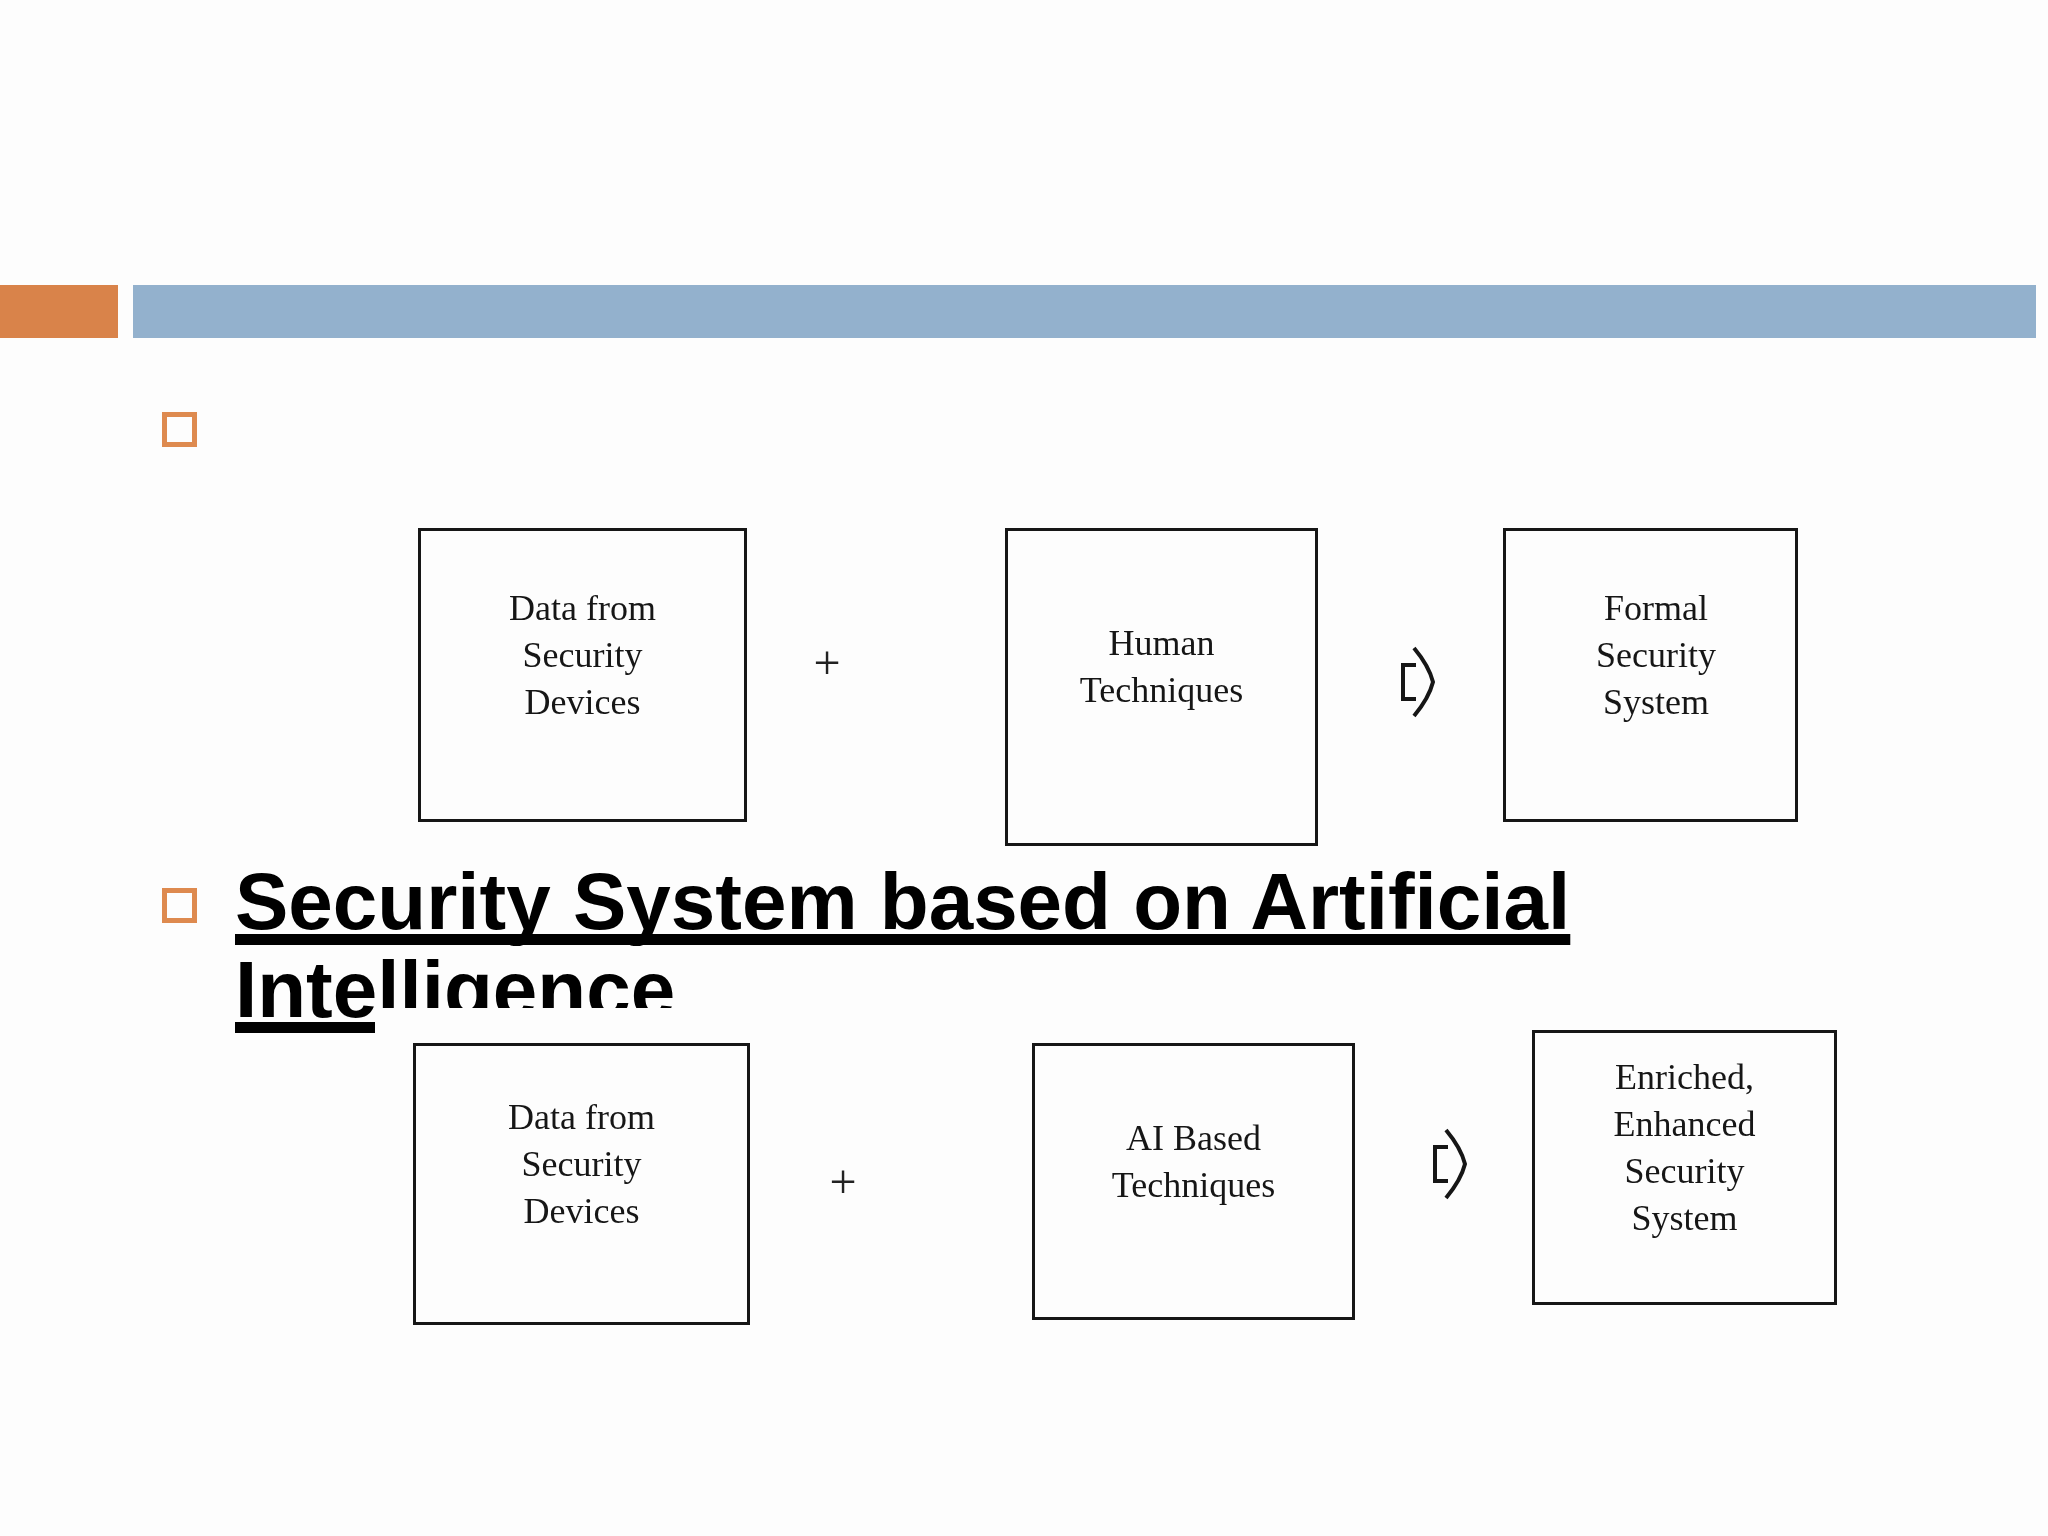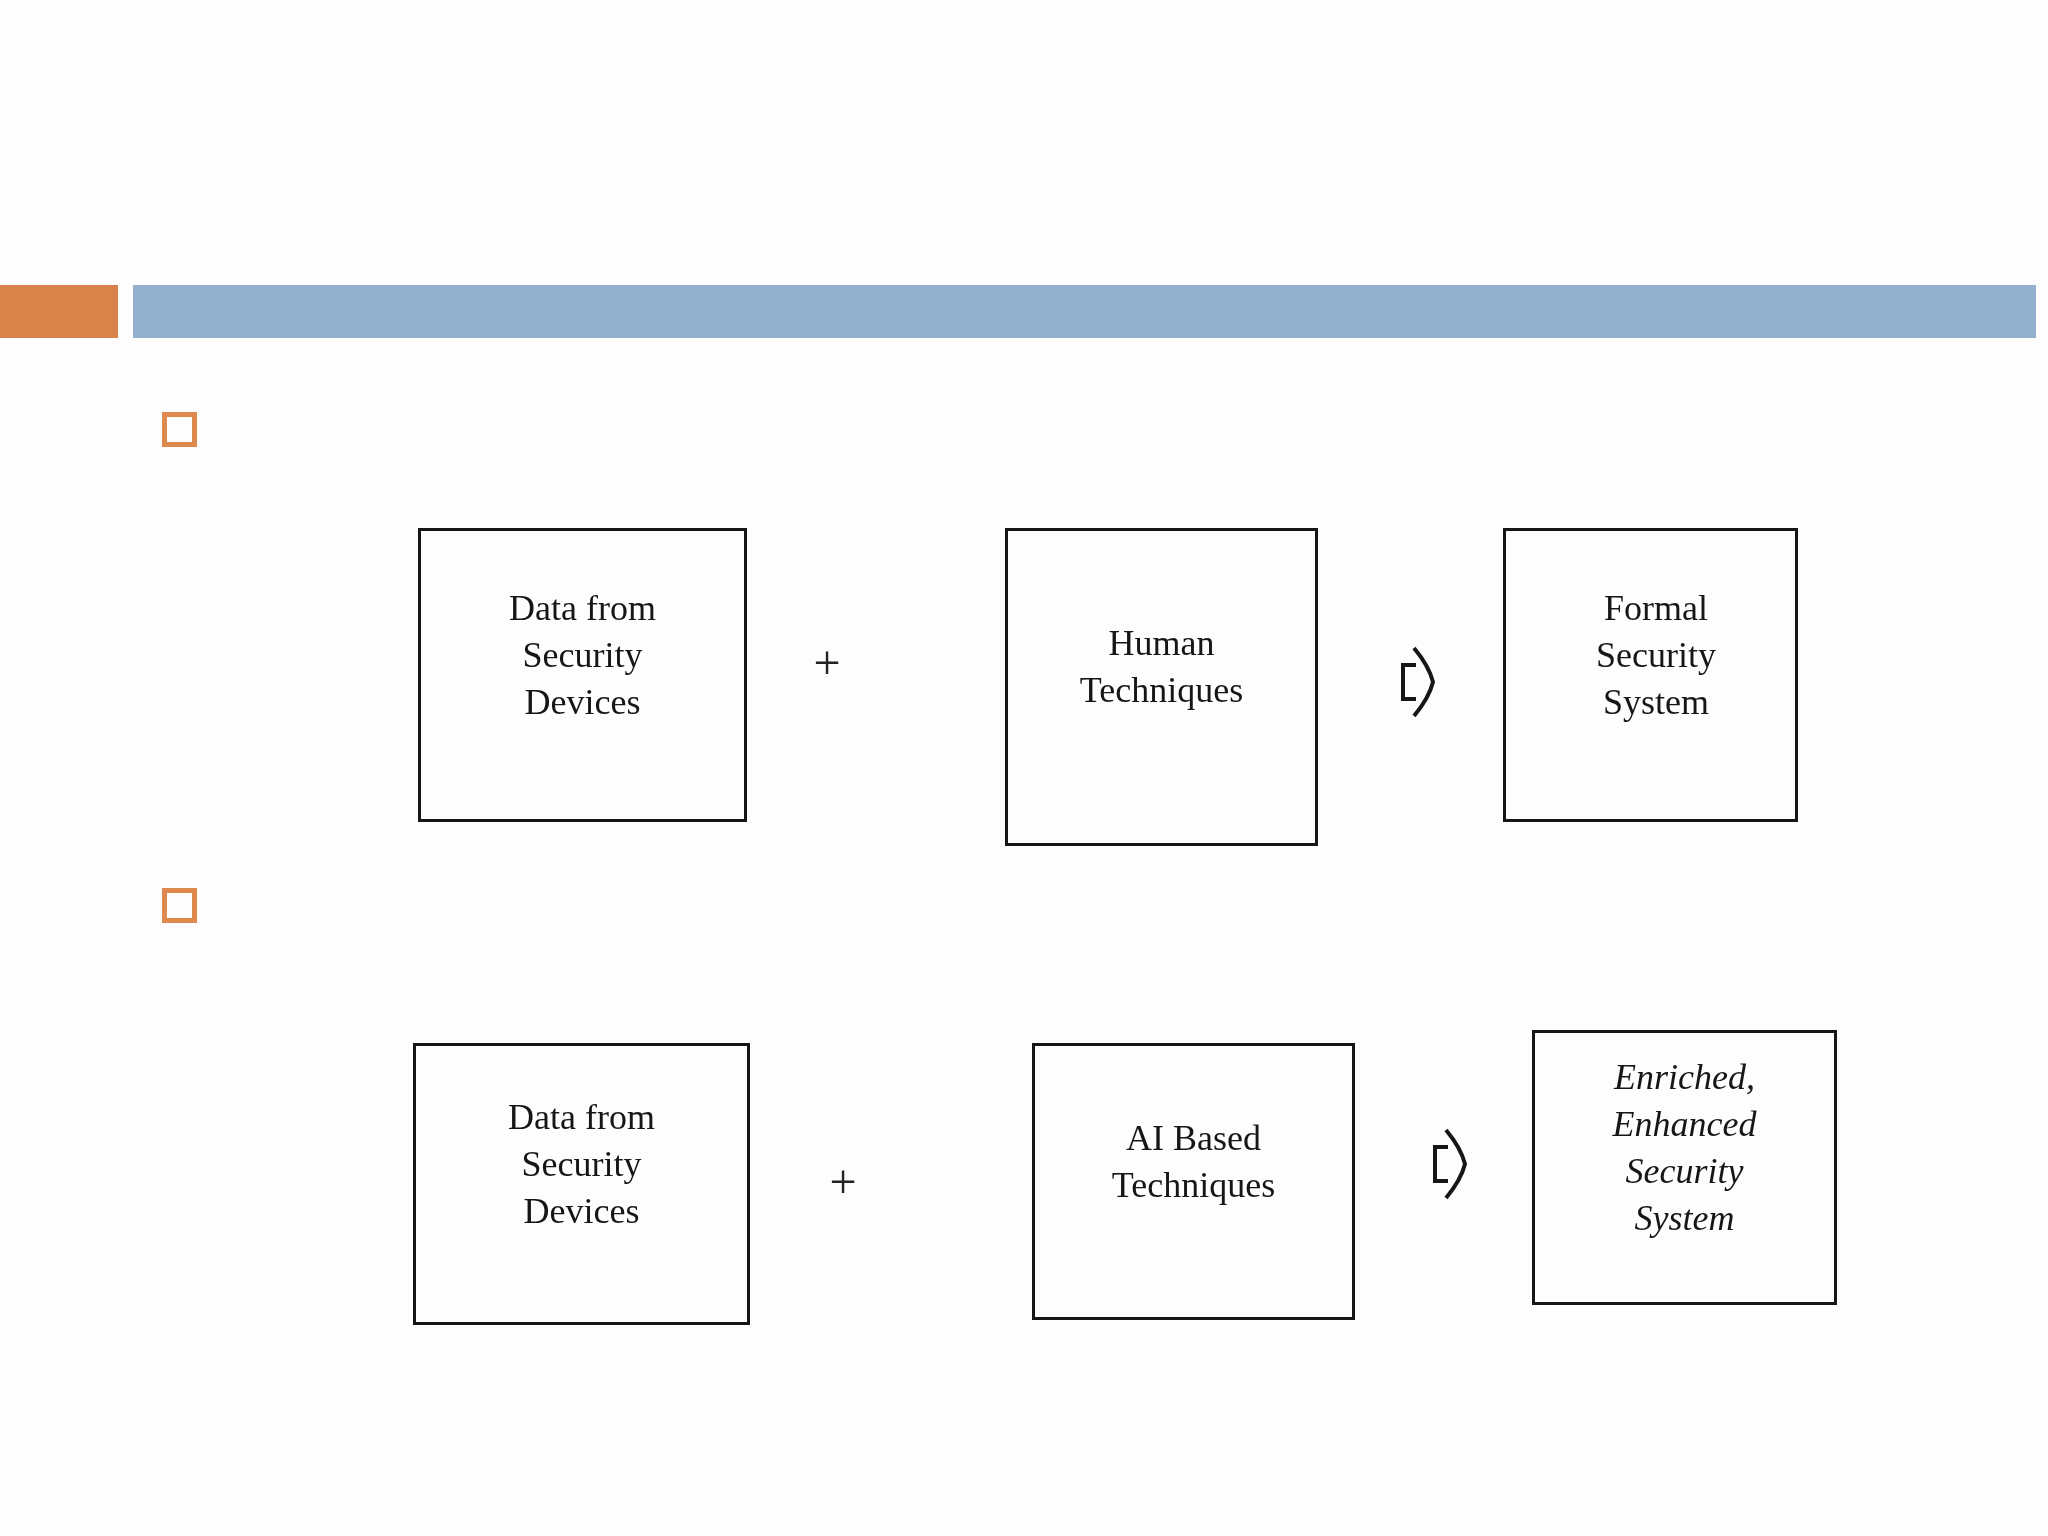--- a/index.html
+++ b/index.html
@@ -40,21 +40,21 @@
   .d1-b2{left:1005px;top:528px;width:313px;height:318px;}
   .d1-arrow{left:1398px;top:644px;}
   .d1-b3{left:1503px;top:528px;width:295px;height:294px;padding-left:11px;}
 
   
   .d2{position:absolute;left:375px;top:1008px;width:1560px;height:362px;background:#FDFDFD;}
   .d2-b1{left:38px;top:35px;width:337px;height:282px;}
   .d2-plus{left:440px;top:144px;}
   .d2-b2{left:657px;top:35px;width:323px;height:277px;align-items:center;}
   .d2-arrow{left:1055px;top:118px;}
-  .d2-b3{left:1157px;top:22px;width:305px;height:275px;font-style:italic;}
+  .d2-b3{left:1157px;top:22px;width:305px;height:275px;}
 </style>
 </head>
 <body>
 
 <div class="slide">
 
   <div class="bar bar-orange"></div>
   <div class="bar bar-blue"></div>
 
   <div class="bullet bullet1"></div>
@@ -83,20 +83,21 @@
     <div class="dbox d1-b3">
       <div class="dbox-text">
         <span>Formal</span><br>
         <span>Security</span><br>
         <span>System</span>
       </div>
     </div>
   </div>
 
   <div class="bullet bullet2"></div>
+  <div class="heading h2">Security System based on Artificial Intelligence</div>
 
   <div class="d2">
     <div class="dbox d2-b1">
       <div class="dbox-text">
         <span>Data from</span><br>
         <span>Security</span><br>
         <span>Devices</span>
       </div>
     </div>
     <div class="plus d2-plus">+</div>

